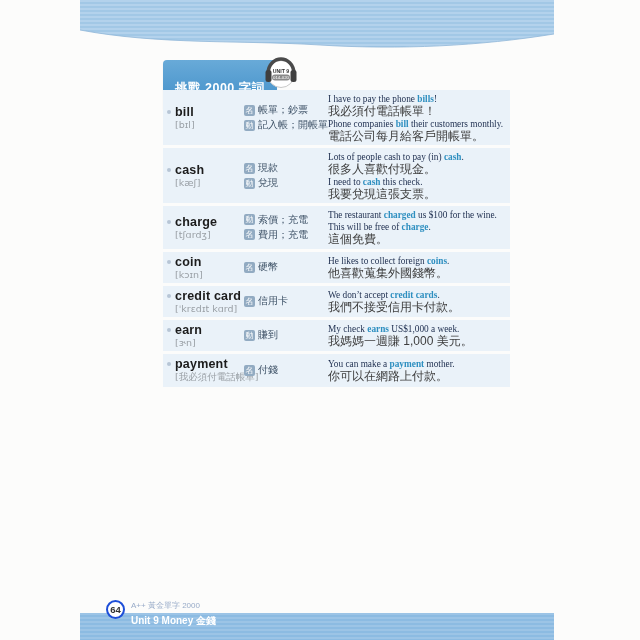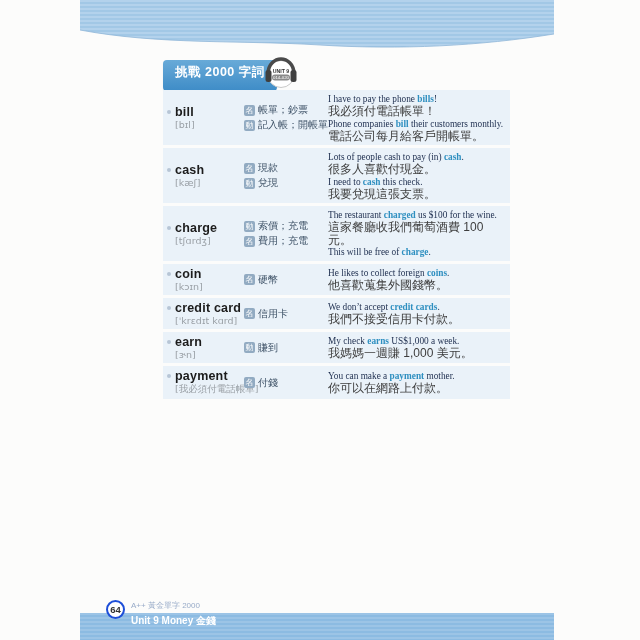--- a/index.html
+++ b/index.html
@@ -9,22 +9,22 @@
     font-family:"Liberation Sans","DejaVu Sans",sans-serif;
   }
   .canvas{position:absolute;inset:0;}
 
   
   .top-banner{position:absolute;left:80px;top:0;width:474px;height:50px;}
 
   
   .header{position:absolute;left:163px;top:58px;width:360px;height:34px;}
   .title-badge{
-    position:absolute;left:0;top:2px;height:23px;padding:4px 12px;
-    display:flex;align-items:flex-start;border-radius:4px;
+    position:absolute;left:0;top:2px;height:23px;padding:14px 12px;
+    display:flex;align-items:flex-end;border-radius:4px;
     background:linear-gradient(to bottom,var(--badge_top,#68aad8),var(--badge_bottom,#3e8cc7));
     color:#fff;font-size:12.5px;font-weight:bold;letter-spacing:.5px;
     box-shadow:0 1px 1px rgba(0,0,0,.15);
   }
   .audio-icon{position:absolute;left:100px;top:-2px;width:36px;height:34px;}
 
   
   .vocab-table{position:absolute;left:163px;top:90px;width:347px;}
   .row{
     display:flex;align-items:center;background:var(--row_bg,#eaf2f9);
@@ -164,22 +164,22 @@
           <span class="pos">動</span>
           <span class="def-text">索價；充電</span>
         </div>
         <div class="def-line">
           <span class="pos">名</span>
           <span class="def-text">費用；充電</span>
         </div>
       </div>
       <div class="ex-col">
         <div class="ex-en"><span>The restaurant </span><span class="kw">charged</span><span> us $100 for the wine.</span></div>
-        <div class="ex-zh">這家餐廳收我們葡萄酒費 100 元。</div>
         <div class="ex-en"><span>This will be free of </span><span class="kw">charge</span><span>.</span></div>
+        <div class="ex-zh">這個免費。</div>
       </div>
     </div>
 
     <div class="row">
       <div class="word-col">
         <div class="word-line">
           <span class="bullet"></span>
           <span class="word">coin</span>
         </div>
         <div class="ipa">[kɔɪn]</div>

